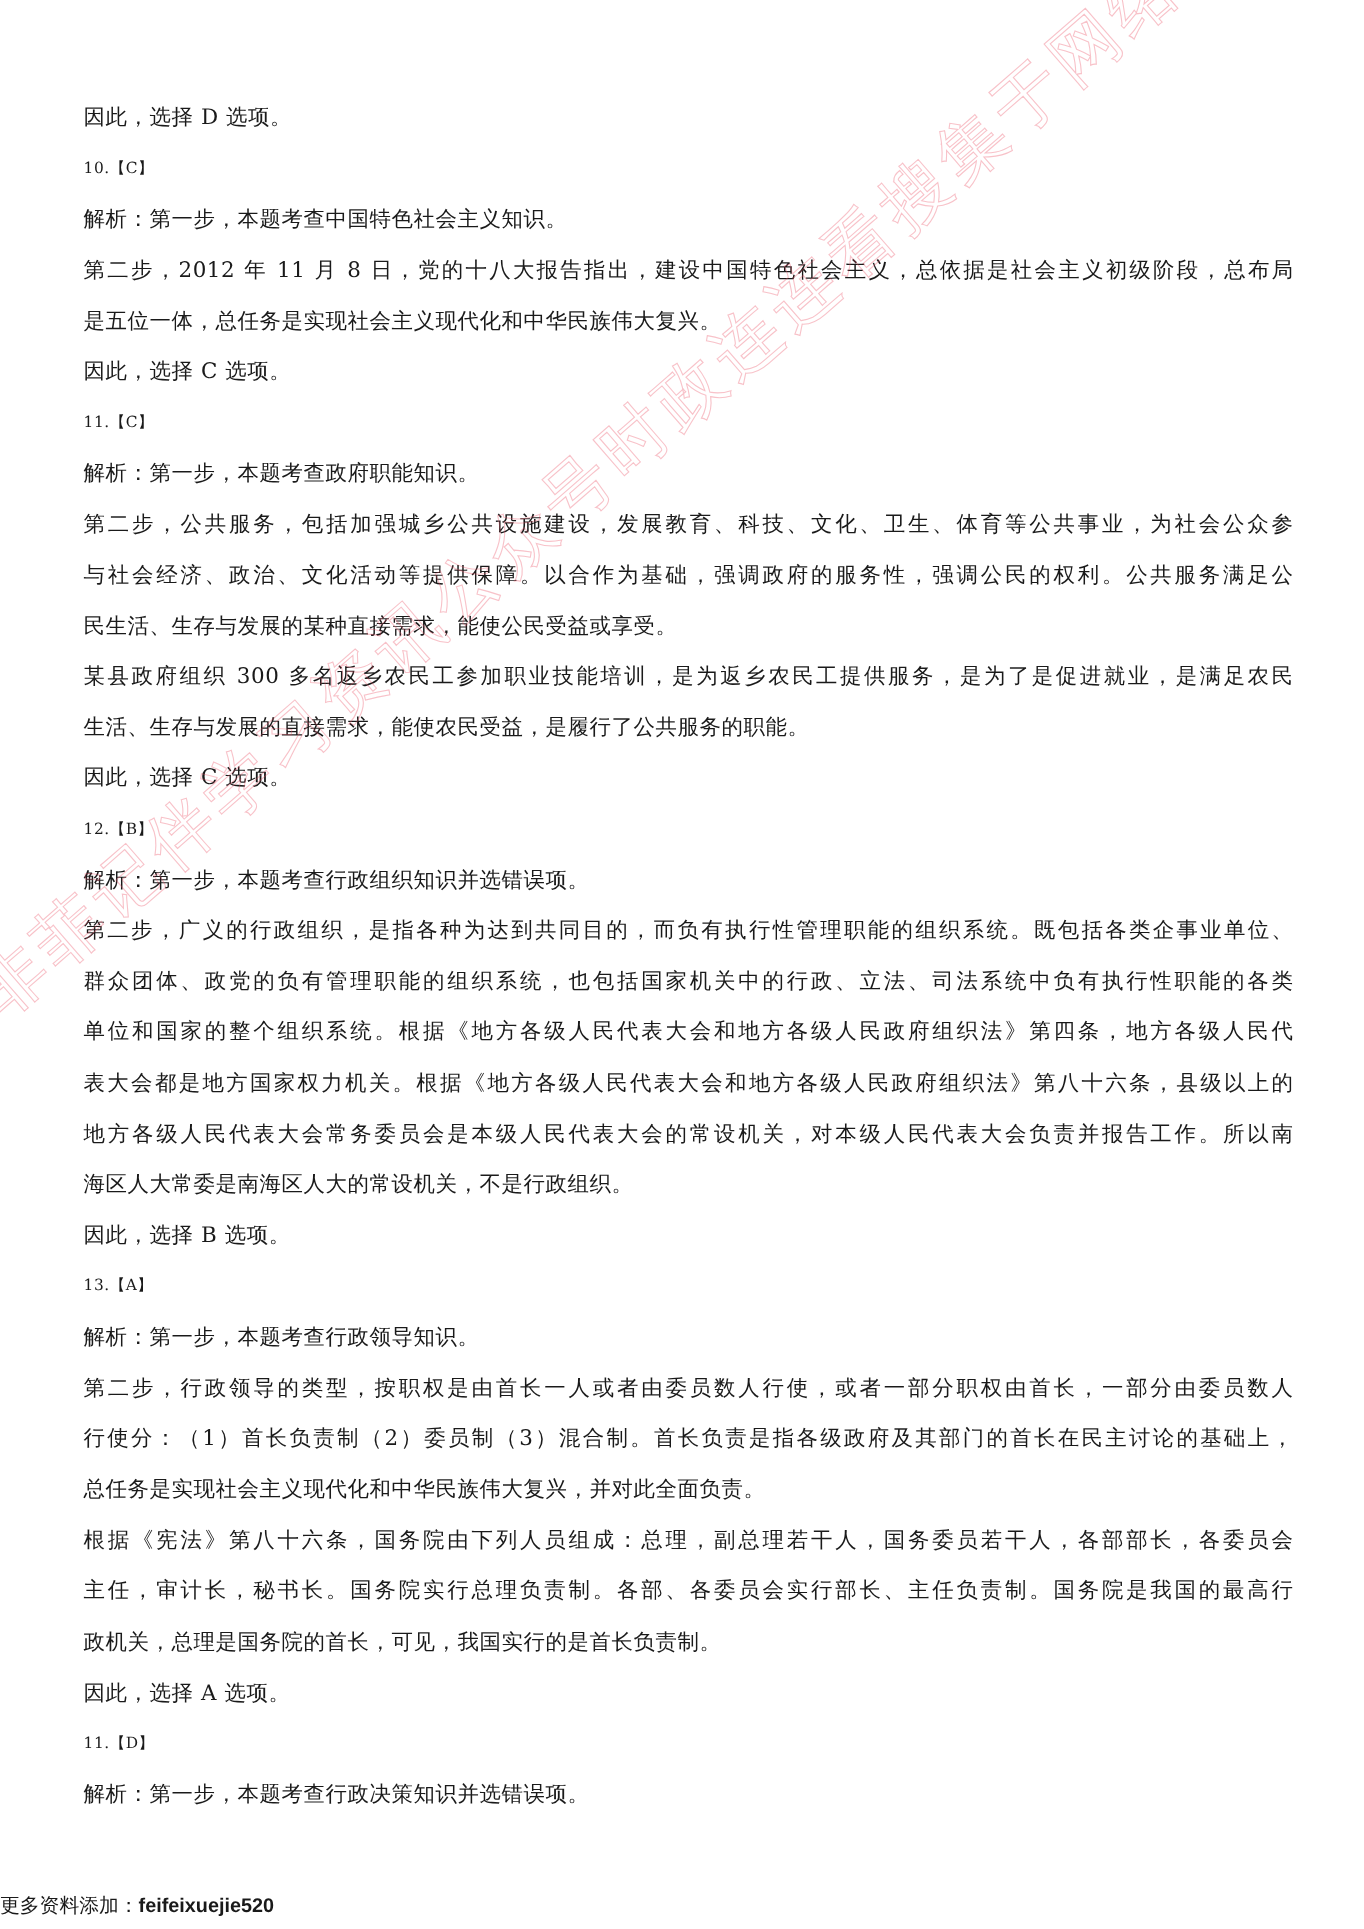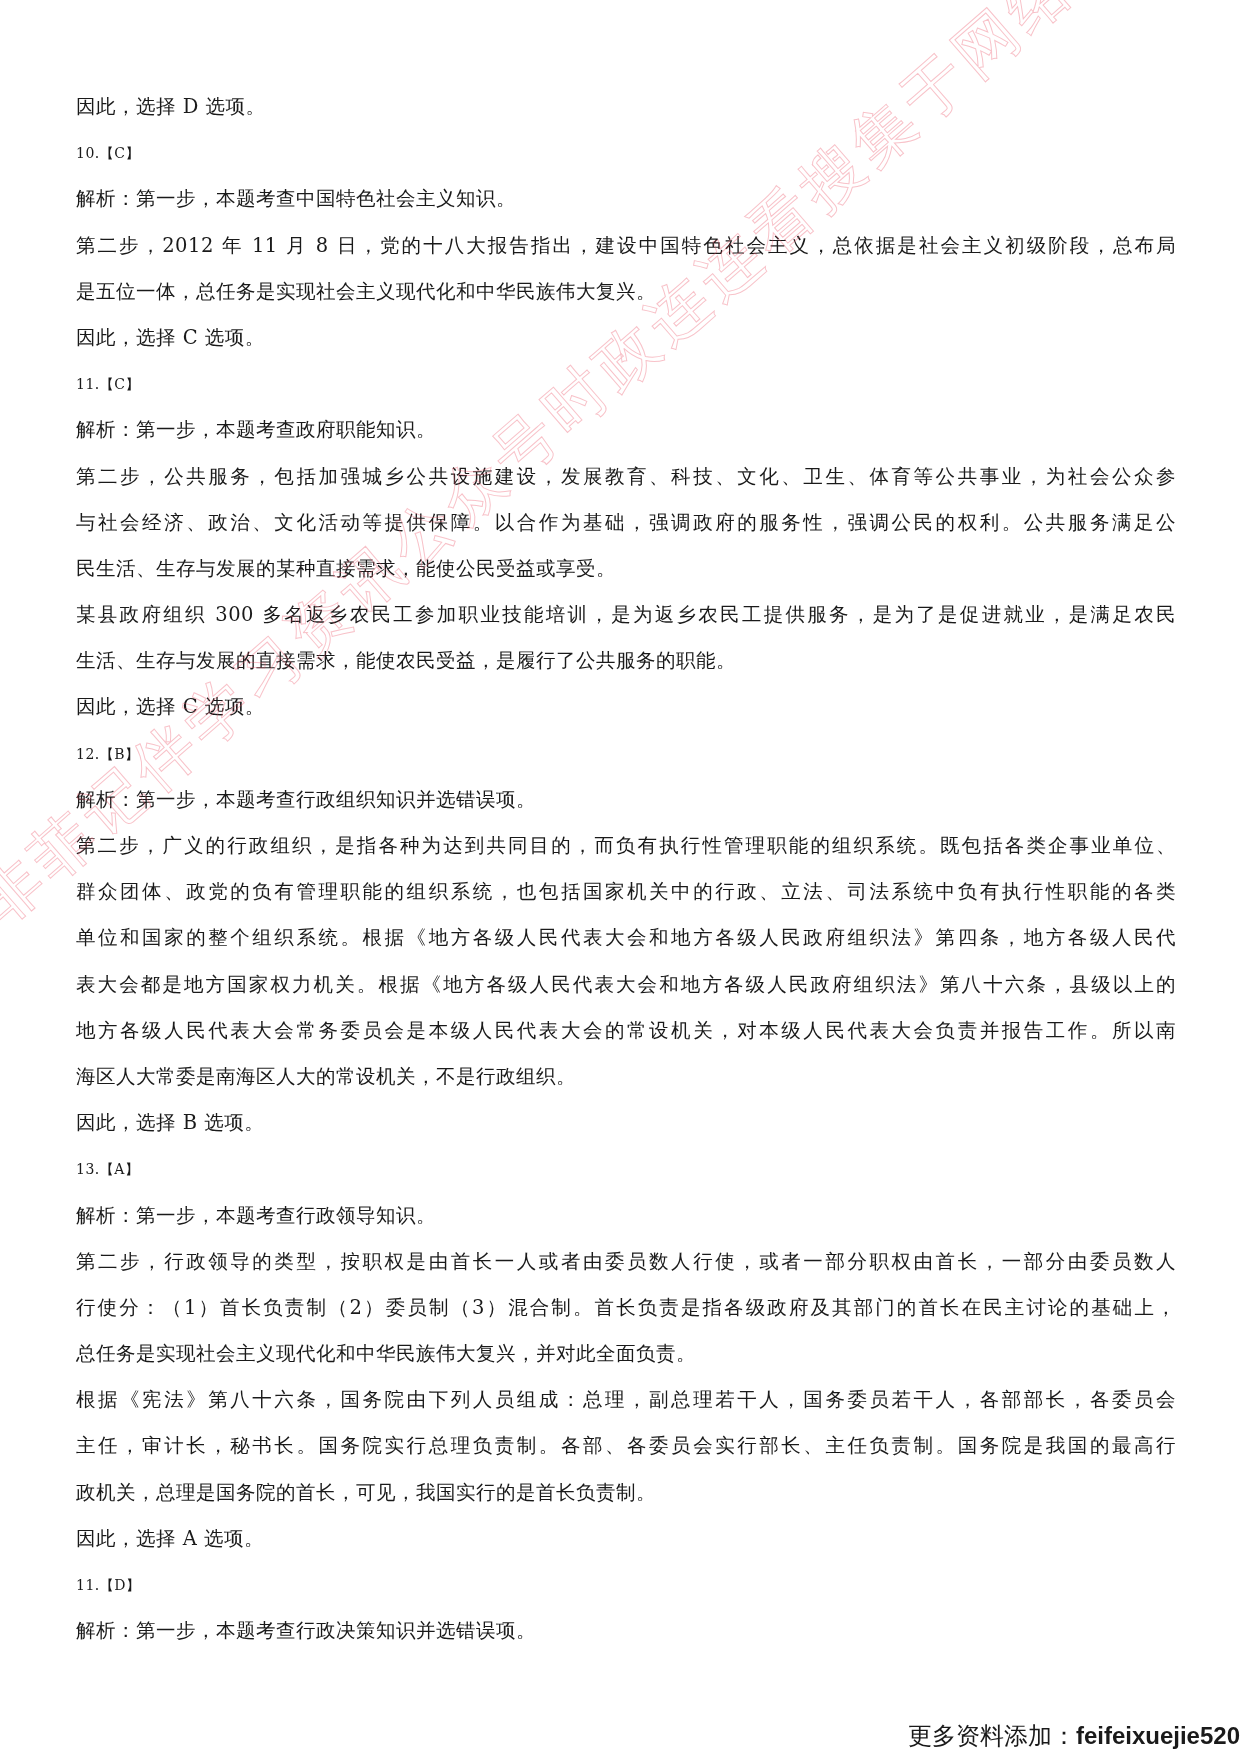--- a/index.html
+++ b/index.html
@@ -42,22 +42,22 @@
       width: 1100px;
     }
     .qnum {
       font-size: 14px;
     }
     .footer {
       position: absolute;
       left: 0;
       width: 1240px;
       top: 1720px;
-      text-align: right;
-      font-size: 24px;
+      text-align: left;
+      font-size: 18px;
       font-family: "DejaVu Sans", "Liberation Sans", sans-serif;
     }
     .footer .footer-label {
       font-family: "DejaVu Serif", "Liberation Serif", serif;
     }
     .footer .footer-id {
       font-weight: bold;
       font-family: "Liberation Sans", "DejaVu Sans", sans-serif;
     }
     .watermark {

